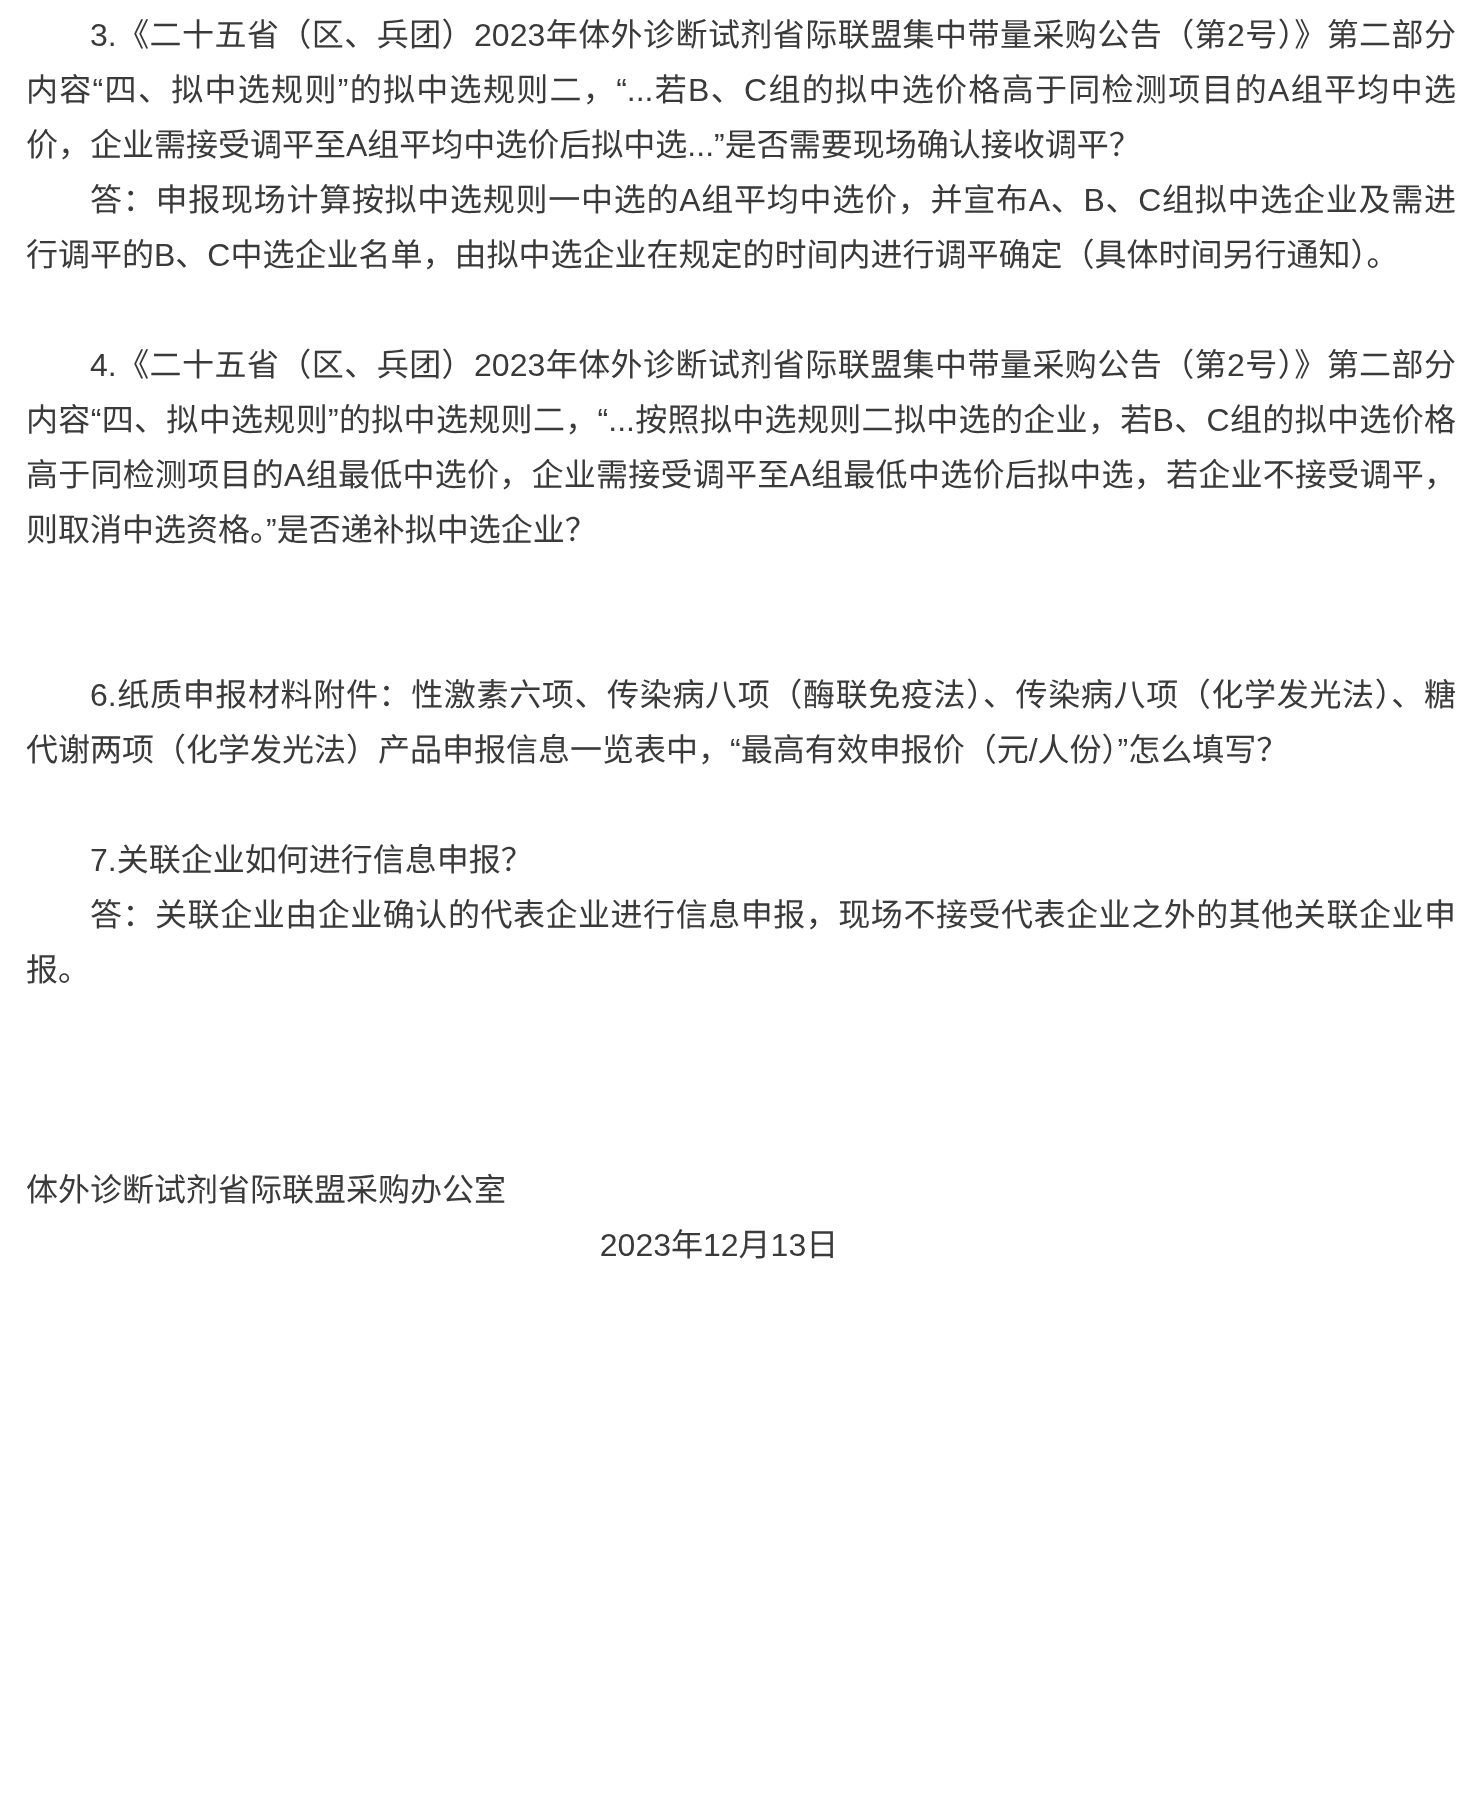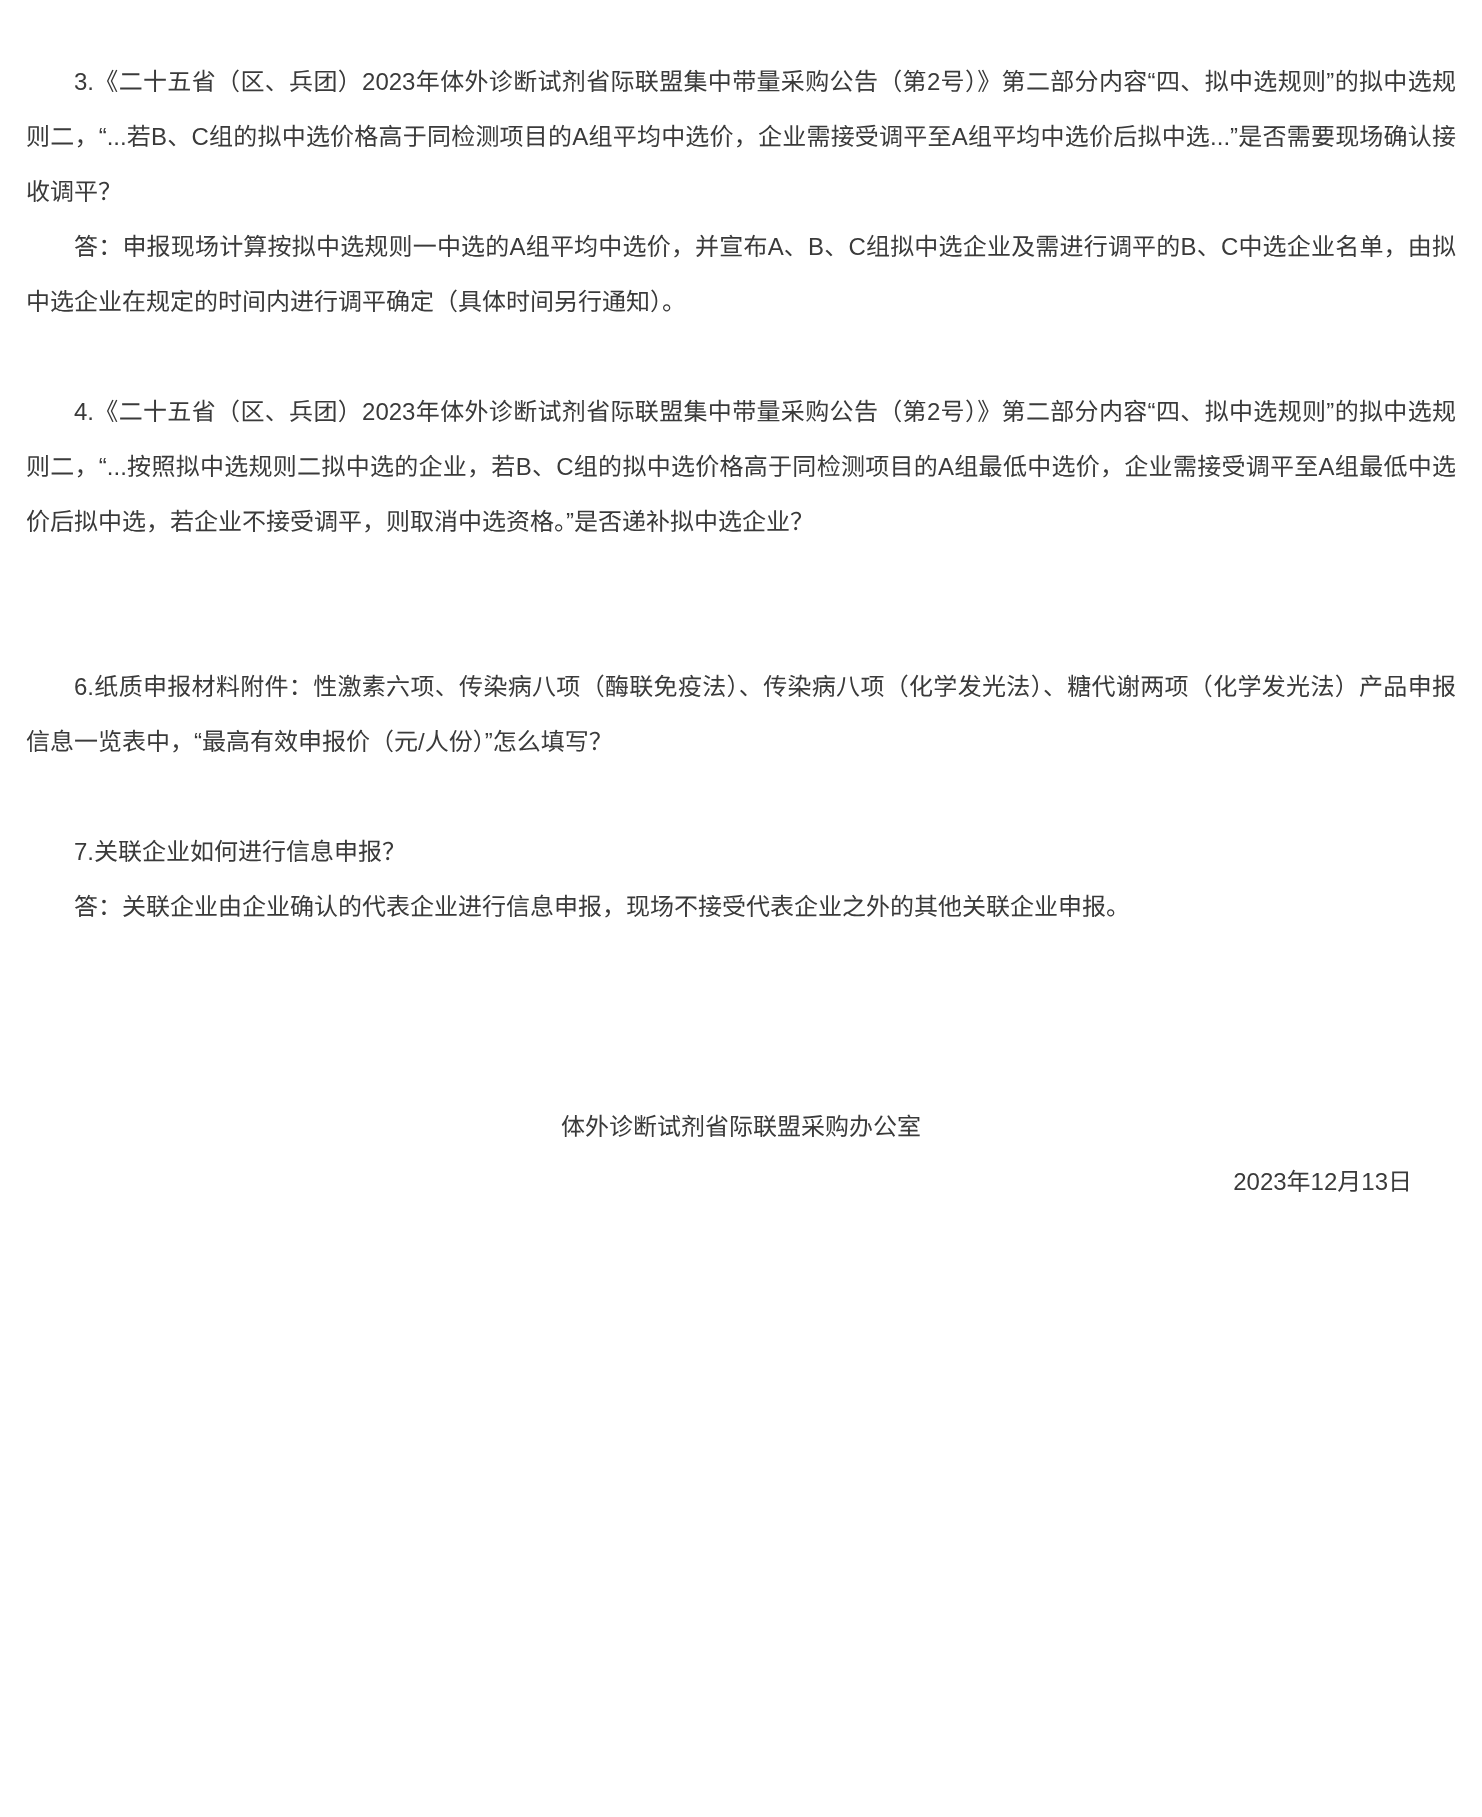--- a/index.html
+++ b/index.html
@@ -4,36 +4,35 @@
 <style>
   * { margin: 0; padding: 0; box-sizing: border-box; }
   html, body { background: #ffffff; }
   body {
     width: 1482px;
     font-family: "Liberation Sans", sans-serif;
     color: #3a3a3a;
   }
   .doc {
     padding: 8px 26px 10px 26px;
-    font-size: 24px;
+    font-size: 32px;
     line-height: 55px;
-    margin-top: 46px;
   }
   .para {
     text-align: justify;
     text-indent: 2em;
     word-break: break-all;
   }
   .spacer { height: 55px; }
   .sig-line {
-    text-align: center;
+    text-align: left;
     text-indent: 0;
   }
   .date-line {
-    text-align: right;
+    text-align: center;
     text-indent: 0;
     padding-right: 44px;
   }
 </style>
 </head>
 <body>
 
 <main class="doc">
 
   <p class="para">3.《二十五省（区、兵团）2023年体外诊断试剂省际联盟集中带量采购公告（第2号）》第二部分内容“四、拟中选规则”的拟中选规则二，“...若B、C组的拟中选价格高于同检测项目的A组平均中选价，企业需接受调平至A组平均中选价后拟中选...”是否需要现场确认接收调平？</p>

